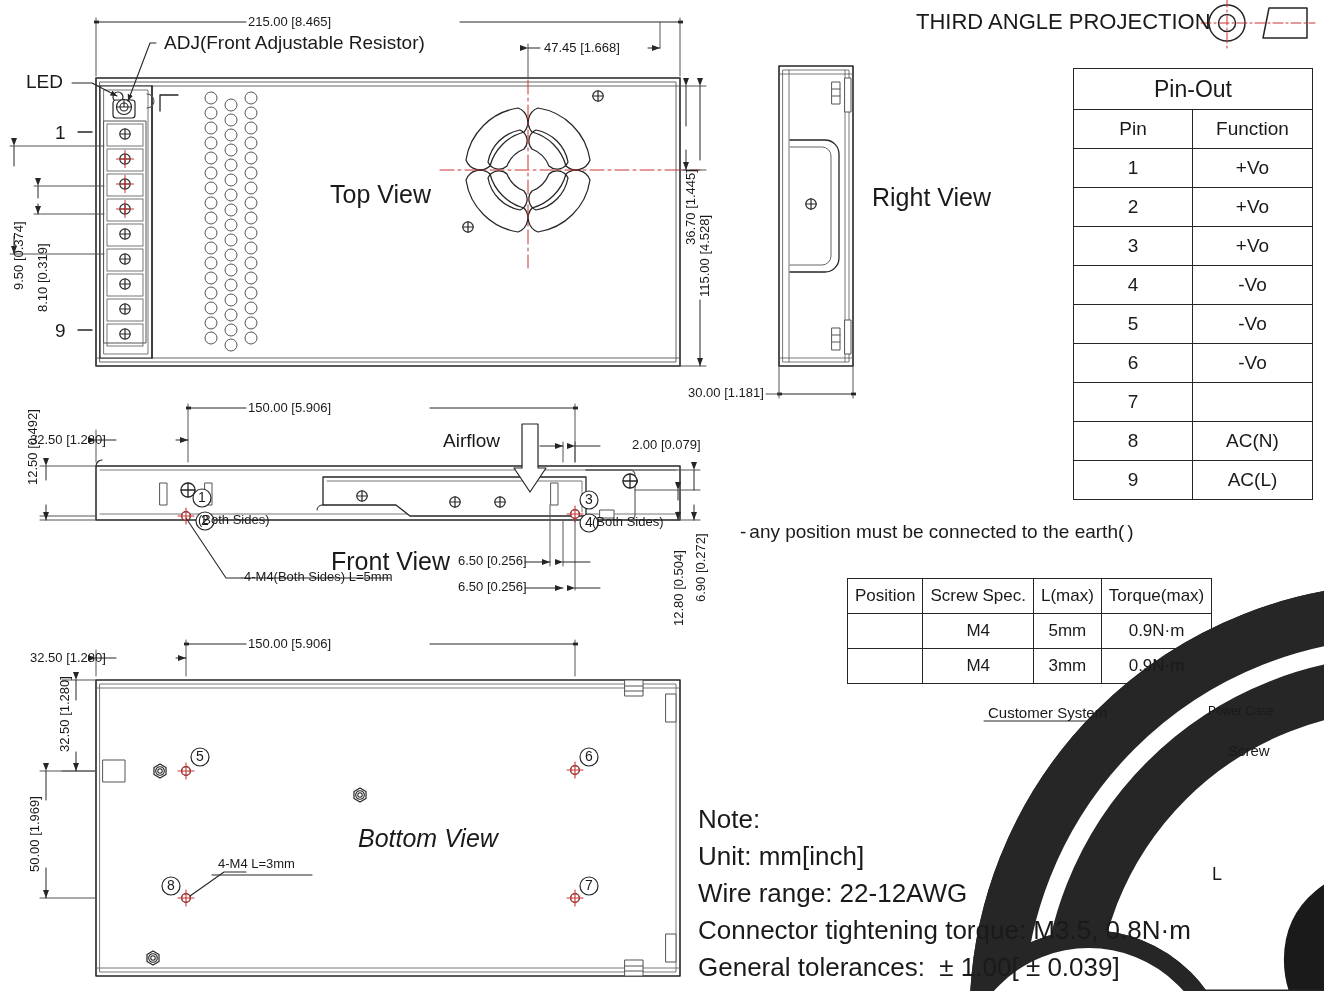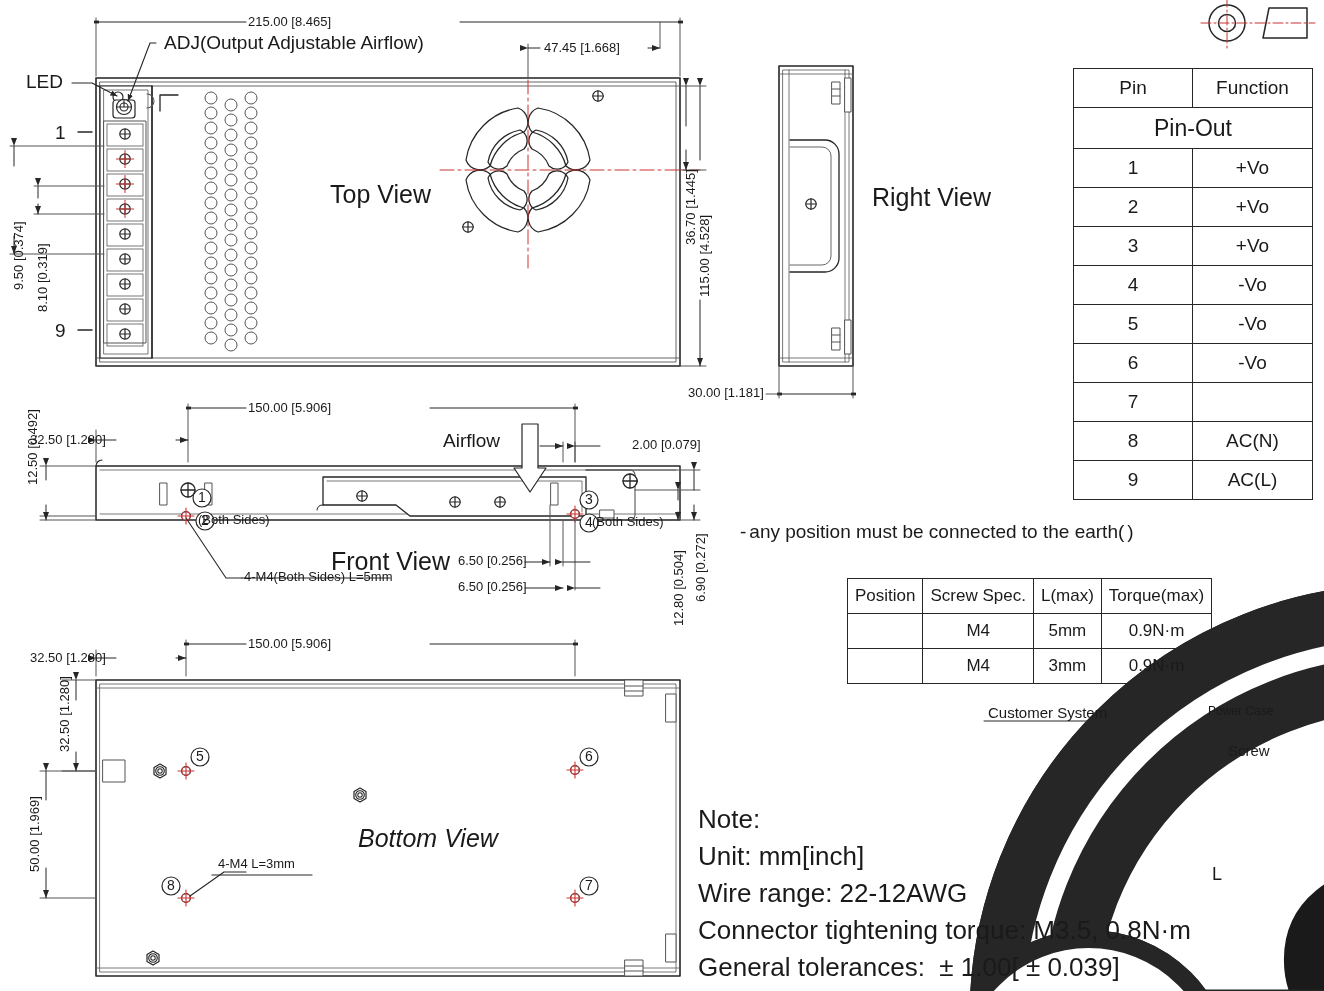--- a/index.html
+++ b/index.html
@@ -450,34 +450,35 @@
     <circle cx="589" cy="500" r="9"></circle>
     <circle cx="589" cy="523" r="9"></circle>
     <circle cx="200" cy="757" r="9"></circle>
     <circle cx="589" cy="757" r="9"></circle>
     <circle cx="589" cy="886" r="9"></circle>
     <circle cx="171" cy="886" r="9"></circle>
   </g>
 </svg>
 
 <div class="txt dim" style="left:248px;top:15px;">215.00 [8.465]</div>
-<div class="txt lbl" style="left:164px;top:33px;">ADJ(Output Adjustable Airflow)</div>
+<div class="txt lbl" style="left:164px;top:33px;">ADJ(Front Adjustable Resistor)</div>
 <div class="txt lbl" style="left:26px;top:72px;">LED</div>
 <div class="txt lbl" style="left:55px;top:123px;">1</div>
 <div class="txt lbl" style="left:55px;top:321px;">9</div>
 <div class="txt dimv" style="left:12px;top:290px;">9.50 [0.374]</div>
 <div class="txt dimv" style="left:36px;top:312px;">8.10 [0.319]</div>
 <div class="txt dim" style="left:544px;top:41px;">47.45 [1.668]</div>
 <div class="txt dimv" style="left:684px;top:245px;">36.70 [1.445]</div>
 <div class="txt dimv" style="left:698px;top:297px;">115.00 [4.528]</div>
 <div class="txt big" style="left:330px;top:182px;">Top View</div>
 
 <div class="txt big" style="left:872px;top:185px;">Right View</div>
 <div class="txt dim" style="left:688px;top:386px;">30.00 [1.181]</div>
 
+<div class="txt vbig" style="left:916px;top:11px;">THIRD ANGLE PROJECTION</div>
 
 <div class="txt dim" style="left:248px;top:401px;">150.00 [5.906]</div>
 <div class="txt dim" style="left:30px;top:433px;">32.50 [1.280]</div>
 <div class="txt dimv" style="left:26px;top:485px;">12.50 [0.492]</div>
 <div class="txt lbl" style="left:443px;top:431px;">Airflow</div>
 <div class="txt dim" style="left:604px;top:438px;margin-left:28px;">2.00 [0.079]</div>
 <div class="txt lblsm" style="left:198px;top:513px;">(Both Sides)</div>
 <div class="txt lblsm" style="left:592px;top:515px;">(Both Sides)</div>
 <div class="txt big" style="left:331px;top:549px;">Front View</div>
 <div class="txt dim" style="left:458px;top:554px;">6.50 [0.256]</div>
@@ -498,26 +499,26 @@
 <div class="txt big" style="left:358px;top:826px;font-style:italic;">Bottom View</div>
 <div class="txt lblsm" style="left:218px;top:857px;">4-M4 L=3mm</div>
 <div class="txt" style="left:196px;top:749px;font-size:14px;">5</div>
 <div class="txt" style="left:585px;top:749px;font-size:14px;">6</div>
 <div class="txt" style="left:585px;top:878px;font-size:14px;">7</div>
 <div class="txt" style="left:167px;top:878px;font-size:14px;">8</div>
 
 <table class="tbl" id="pinout">
   <tbody>
         <tr>
+          <td class="title" colspan="2">Pin-Out</td>
+        </tr>
+  <tr>
     <td class="hd">Pin</td>
     <td class="hd">Function</td>
   </tr>
-  <tr>
-          <td class="title" colspan="2">Pin-Out</td>
-        </tr>
   <tr>
           <td>1</td>
           <td>+Vo</td>
         </tr>
   <tr>
           <td>2</td>
           <td>+Vo</td>
         </tr>
   <tr>
           <td>3</td>

